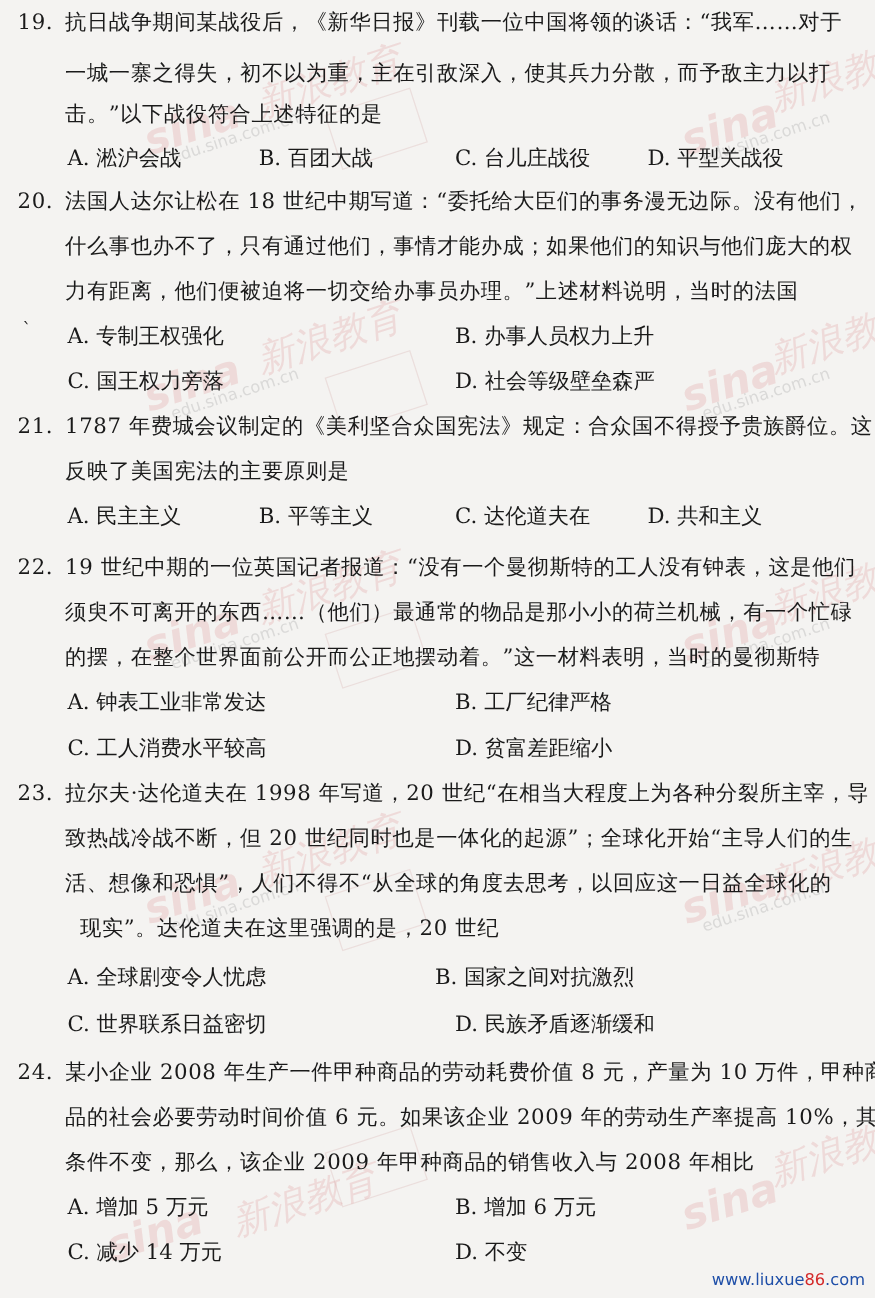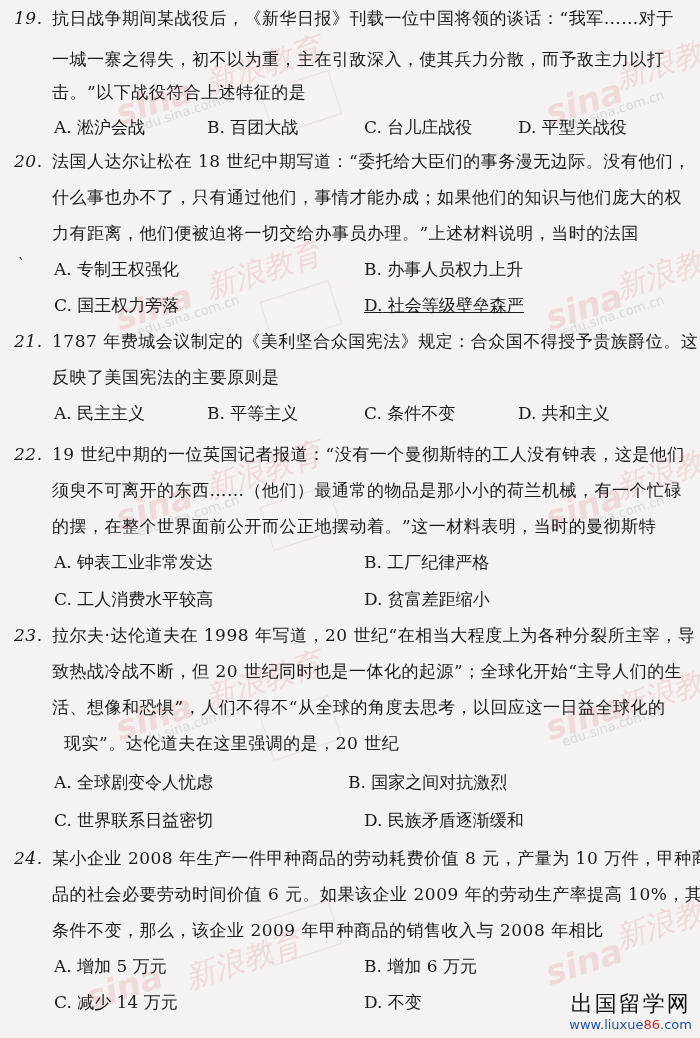--- a/index.html
+++ b/index.html
@@ -23,21 +23,20 @@
   .line {
     position: absolute;
     font-size: 17px;
     line-height: 20px;
     white-space: nowrap;
     letter-spacing: 0.5px;
   }
   .qnum {
     display: inline-block;
     width: 38px;
-    font-style: italic;
   }
   .opt {
     position: absolute;
     font-size: 17px;
     line-height: 20px;
     white-space: nowrap;
   }
   .watermark {
     position: absolute;
     color: rgba(220, 130, 130, 0.22);
@@ -148,31 +147,31 @@
   <div>
     <div class="line" style="left:14px; top:151px;">
       <span class="qnum">20.</span><span>法国人达尔让松在 18 世纪中期写道：“委托给大臣们的事务漫无边际。没有他们，</span>
     </div>
     <div class="line" style="left:52px; top:187px;">什么事也办不了，只有通过他们，事情才能办成；如果他们的知识与他们庞大的权</div>
     <div class="line" style="left:52px; top:223px;">力有距离，他们便被迫将一切交给办事员办理。”上述材料说明，当时的法国</div>
     <div class="tick" style="left:18px; top:256px;">`</div>
     <div class="opt" style="left:54px; top:259px;"><span>A.</span> <span>专制王权强化</span></div>
     <div class="opt" style="left:364px; top:259px;"><span>B.</span> <span>办事人员权力上升</span></div>
     <div class="opt" style="left:54px; top:295px;"><span>C.</span> <span>国王权力旁落</span></div>
-    <div class="opt" style="left:364px; top:295px;text-decoration:underline;"><span>D.</span> <span>社会等级壁垒森严</span></div>
+    <div class="opt" style="left:364px; top:295px;"><span>D.</span> <span>社会等级壁垒森严</span></div>
   </div>
 
   <div>
     <div class="line" style="left:14px; top:331px;">
       <span class="qnum">21.</span><span>1787 年费城会议制定的《美利坚合众国宪法》规定：合众国不得授予贵族爵位。这</span>
     </div>
     <div class="line" style="left:52px; top:367px;">反映了美国宪法的主要原则是</div>
     <div class="opt" style="left:54px; top:403px;"><span>A.</span> <span>民主主义</span></div>
     <div class="opt" style="left:207px; top:403px;"><span>B.</span> <span>平等主义</span></div>
-    <div class="opt" style="left:364px; top:403px;"><span>C.</span> <span>条件不变</span></div>
+    <div class="opt" style="left:364px; top:403px;"><span>C.</span> <span>达伦道夫在</span></div>
     <div class="opt" style="left:518px; top:403px;"><span>D.</span> <span>共和主义</span></div>
   </div>
 
   <div>
     <div class="line" style="left:14px; top:444px;">
       <span class="qnum">22.</span><span>19 世纪中期的一位英国记者报道：“没有一个曼彻斯特的工人没有钟表，这是他们</span>
     </div>
     <div class="line" style="left:52px; top:480px;">须臾不可离开的东西……（他们）最通常的物品是那小小的荷兰机械，有一个忙碌</div>
     <div class="line" style="left:52px; top:516px;">的摆，在整个世界面前公开而公正地摆动着。”这一材料表明，当时的曼彻斯特</div>
     <div class="opt" style="left:54px; top:552px;"><span>A.</span> <span>钟表工业非常发达</span></div>
@@ -200,17 +199,16 @@
     </div>
     <div class="line" style="left:52px; top:884px;">品的社会必要劳动时间价值 6 元。如果该企业 2009 年的劳动生产率提高 10%，其他</div>
     <div class="line" style="left:52px; top:920px;">条件不变，那么，该企业 2009 年甲种商品的销售收入与 2008 年相比</div>
     <div class="opt" style="left:54px; top:956px;"><span>A.</span> <span>增加 5 万元</span></div>
     <div class="opt" style="left:364px; top:956px;"><span>B.</span> <span>增加 6 万元</span></div>
     <div class="opt" style="left:54px; top:992px;"><span>C.</span> <span>减少 14 万元</span></div>
     <div class="opt" style="left:364px; top:992px;"><span>D.</span> <span>不变</span></div>
   </div>
 
   <div class="logo">
-    <div class="logo-cn">出国留学网</div>
     <div class="logo-url"><span>www.liuxue</span><span class="red">86</span><span>.com</span></div>
   </div>
 
 </div>
 
 </body></html>

